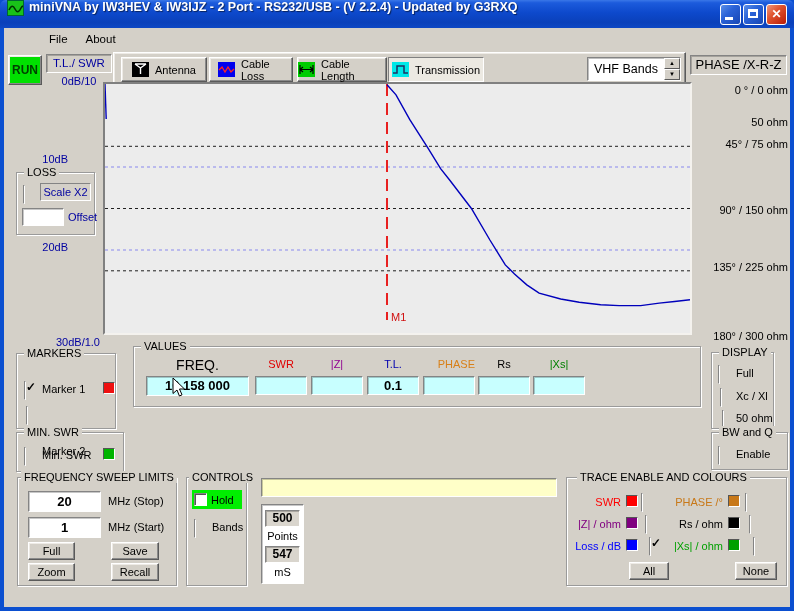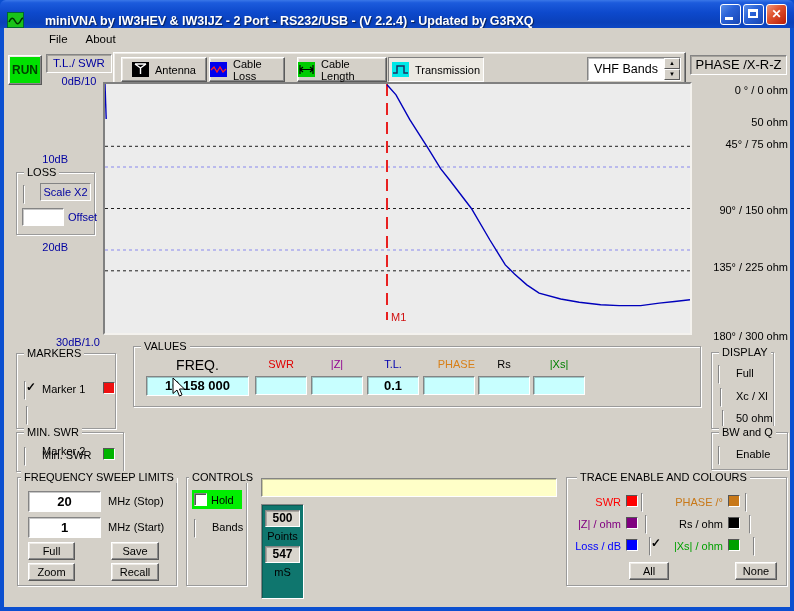--- a/index.html
+++ b/index.html
@@ -4,21 +4,21 @@
 <style>
   html,body{margin:0;padding:0;}
   body{font-family:"Liberation Sans",sans-serif;background:#555;}
   *{box-sizing:border-box;}
   .window{position:relative;width:794px;height:611px;background:#0b4fd0;overflow:hidden;}
   .abs{position:absolute;}
   .client{position:absolute;left:4px;top:28px;width:786px;height:579px;background:#d4d0c8;}
   
   .titlebar{position:absolute;left:0;top:0;width:794px;height:28px;
     background:linear-gradient(180deg,#3a77e8 0%,#1c5bdc 10%,#0d49cc 45%,#0a40ba 80%,#0d47c4 100%);
-    border-radius:6px 6px 0 0;display:flex;align-items:flex-end;gap:16px;}
+    border-radius:6px 6px 0 0;display:flex;align-items:flex-start;}
   .app-icon{width:17px;height:16px;margin:0 5px 0 7px;background:#19c219;border:1px solid #063;position:relative;overflow:hidden;}
   .app-icon svg{position:absolute;left:0;top:0;}
   .title-text{color:#fff;font-size:12.5px;font-weight:bold;text-shadow:1px 1px 1px rgba(0,0,0,.55);white-space:nowrap;}
   .tbtns{position:absolute;right:7px;top:4px;display:flex;gap:2px;}
   .tbtn{width:21px;height:21px;border-radius:3px;border:1px solid #fff;
     background:linear-gradient(135deg,#5a8fe8 0%,#2b63d8 40%,#1746b4 100%);
     color:#fff;position:relative;}
   .tbtn.close{background:linear-gradient(135deg,#f0987c 0%,#e0542f 40%,#b81b06 100%);}
   .glyph-min{position:absolute;left:4px;bottom:4px;width:8px;height:3px;background:#fff;}
   .glyph-max{position:absolute;left:4px;top:4px;width:10px;height:9px;border:2px solid #fff;border-top-width:3px;}
@@ -102,21 +102,21 @@
 
   <div class="mode-panel">
     <div class="btn mode-btn" style="left:7px;width:86px;">
       <span class="micon" style="background:#000;">
         <svg width="17" height="15" viewBox="0 0 17 15">
             <path d="M8.5,12 L8.5,6 M3,2 L8.5,6 L14,2 M3,2 L14,2" fill="none" stroke="#fff" stroke-width="1.4"></path>
           </svg>
       </span>
       <span>Antenna</span>
     </div>
-    <div class="btn mode-btn" style="left:95px;width:76px;">
+    <div class="btn mode-btn" style="left:95px;width:84px;padding-left:8px;">
       <span class="micon" style="background:#0000ee;">
         <svg width="17" height="15" viewBox="0 0 17 15">
             <polyline points="1,8 4,5 7,10 10,5 13,10 16,7" fill="none" stroke="#ff2020" stroke-width="1.3"></polyline>
           </svg>
       </span>
       <span>Cable Loss</span>
     </div>
     <div class="btn mode-btn active" style="left:274px;width:96px;">
       <span class="micon" style="background:#00e8e8;">
         <svg width="17" height="15" viewBox="0 0 17 15">
@@ -249,21 +249,21 @@
     <span class="abs" style="left: 5px; top: 12px; width: 50px; height: 19px; display: flex; align-items: center; gap: 4px; padding-left: 2px; background: rgb(0, 238, 0);">
       <span class="cb"></span>
       <span class="lbl">Hold</span>
     </span>
     <span class="cb abs" style="left:7px;top:42px;"></span>
     <span class="abs lbl" style="left:25px;top:43px;">Bands</span>
   </div>
 
   <div class="abs inset" style="left: 261px; top: 478px; width: 296px; height: 19px; font-size: 11px; line-height: 17px; padding-left: 4px; background: rgb(255, 255, 200);"></div>
 
-  <div class="abs inset" style="left:261px;top:504px;width:43px;height:95px;background:#0f766e;">
+  <div class="abs inset" style="left:261px;top:504px;width:43px;height:80px;background:#ffffff;">
     <span class="abs inset" style="left:3px;top:5px;width:35px;height:17px;background:#d9d5cd;text-align:center;font-size:12px;font-weight:bold;line-height:15px;">500</span>
     <span class="abs lbl" style="left:0;top:25px;width:41px;text-align:center;">Points</span>
     <span class="abs inset" style="left:3px;top:41px;width:35px;height:17px;background:#d9d5cd;text-align:center;font-size:12px;font-weight:bold;line-height:15px;">547</span>
     <span class="abs lbl" style="left:0;top:61px;width:41px;text-align:center;">mS</span>
   </div>
 
   <div class="groupbox" style="left:566px;top:477px;width:221px;height:109px;">
     <span class="glegend" style="left:10px;">TRACE ENABLE AND COLOURS</span>
 
     <span class="abs lbl" style="left: 2px; top: 18px; width: 52px; text-align: right; color: rgb(255, 0, 0);">SWR</span>

